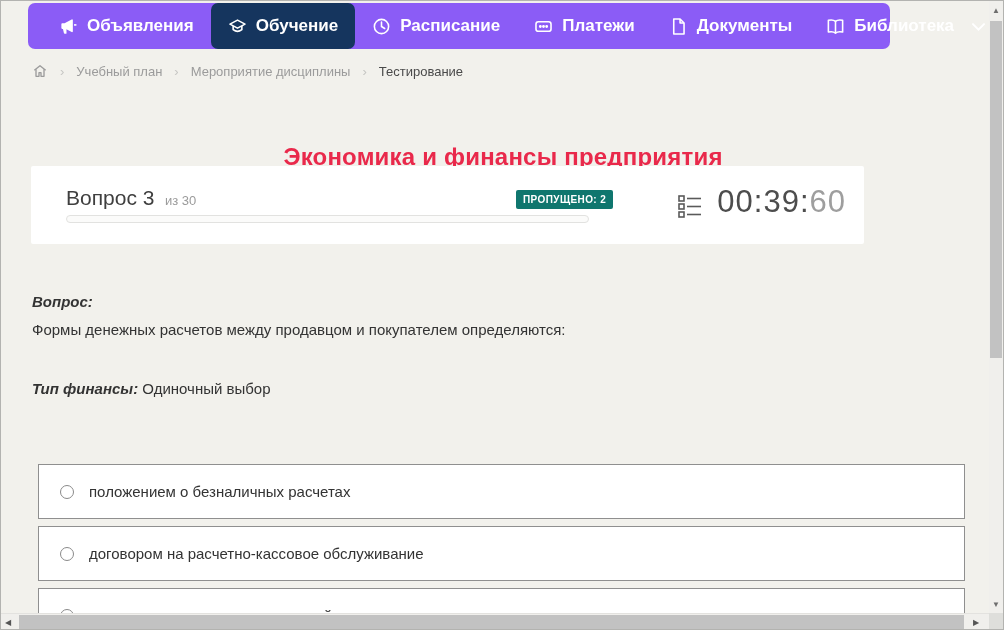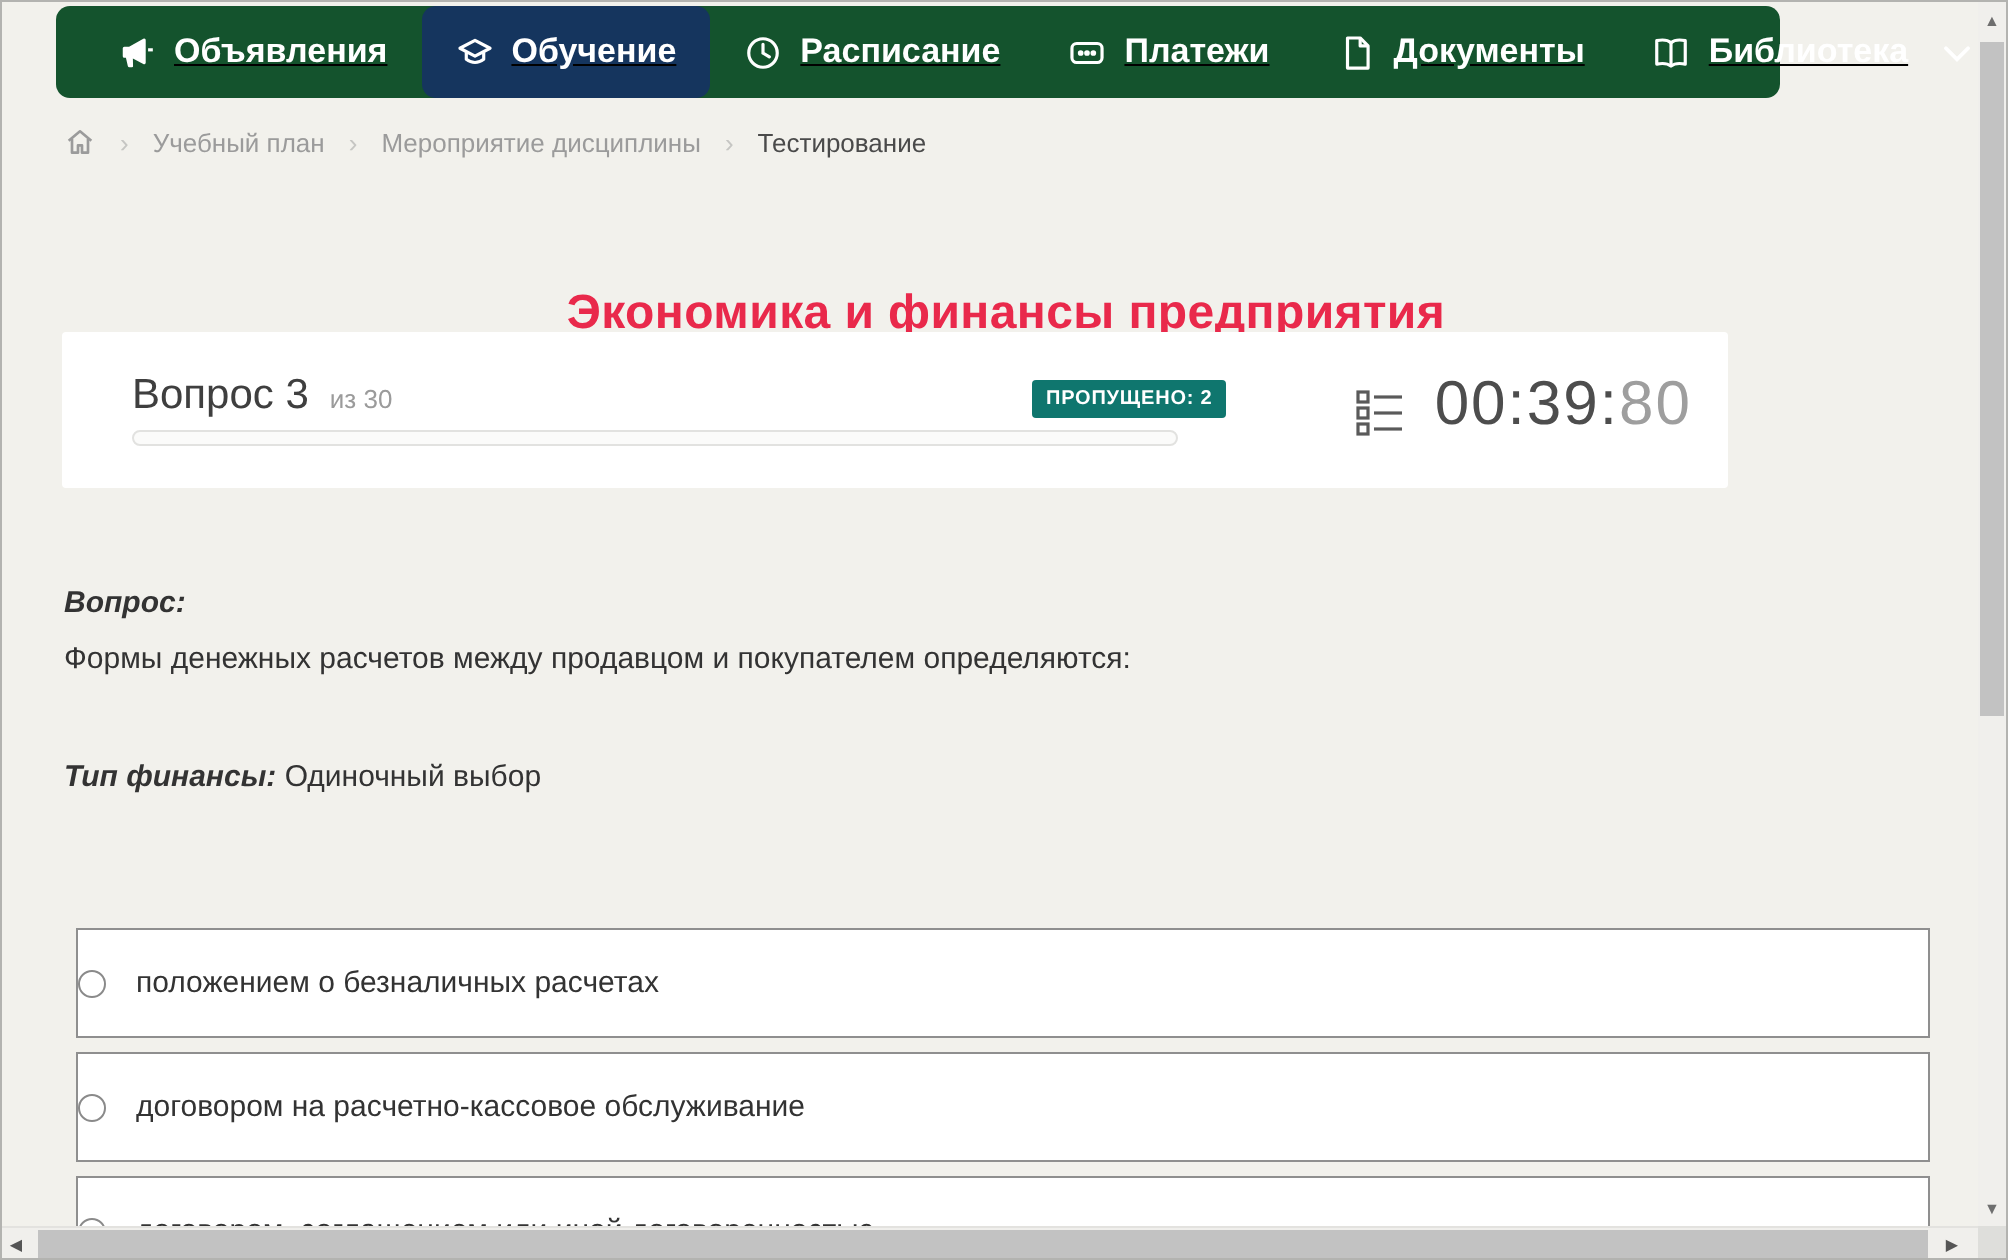--- a/index.html
+++ b/index.html
@@ -7,22 +7,22 @@
   body { font-family:"Liberation Sans", sans-serif; background:#f2f1ec; }
 
   .viewport{
     position:relative; width:1004px; height:630px; overflow:hidden;
     background:#f2f1ec; border:1px solid #b3b3b0;
   }
 
   
   .navbar{
     position:absolute; left:27px; top:2px; width:862px; height:46px;
-    background:#14532d; border-radius:7px;
-    display:flex; align-items:stretch; padding-left:14px;text-decoration:underline;
+    background:#8b5cf6; border-radius:7px;
+    display:flex; align-items:stretch; padding-left:14px;
   }
   .nav-item{
     display:flex; align-items:center; gap:9px;
     padding:0 17px; color:#ffffff; font-size:17px; font-weight:bold;
     cursor:pointer; white-space:nowrap;
   }
   .nav-item.active{ background:#15355e; border-radius:7px; }
   .nav-item svg{ width:19px; height:19px; flex:none; }
   .nav-caret{ margin-left:6px; }
 
@@ -74,21 +74,21 @@
   .q-section{ position:absolute; left:31px; top:292px; width:935px; font-size:15px; color:#333333; }
   .q-label{ font-weight:bold; font-style:italic; margin-bottom:9px; }
   .q-text{ line-height:1.4; }
   .q-type{ position:absolute; left:31px; top:379px; font-size:15px; color:#333333; }
   .q-type .t-label{ font-weight:bold; font-style:italic; }
 
   
   .options{ position:absolute; left:37px; top:463px; width:927px; }
   .option{
     background:#ffffff; border:1px solid #8f8f8f; height:55px; margin-bottom:7px;
-    display:flex; align-items:center; cursor:pointer;
+    display:flex; align-items:center; padding-left:21px; cursor:pointer;
   }
   .radio{
     width:14px; height:14px; border:1px solid #8a8a8a; border-radius:50%;
     background:#ffffff; flex:none;
   }
   .option-label{ margin-left:15px; font-size:15px; color:#333333; }
 
   
   .vscroll{
     position:absolute; right:0; top:0; width:14px; height:630px;
@@ -205,21 +205,21 @@
     <div class="q-list-btn">
       <svg viewBox="0 0 28 28" fill="none" stroke="#5a5a5a" stroke-width="1.6">
         <rect x="3" y="4" width="5" height="5"></rect>
         <line x1="11" y1="6.5" x2="25" y2="6.5"></line>
         <rect x="3" y="12" width="5" height="5"></rect>
         <line x1="11" y1="14.5" x2="25" y2="14.5"></line>
         <rect x="3" y="20" width="5" height="5"></rect>
         <line x1="11" y1="22.5" x2="25" y2="22.5"></line>
       </svg>
     </div>
-    <div class="q-timer"><span>00:39:</span><span class="sec">80</span></div>
+    <div class="q-timer"><span>00:39:</span><span class="sec">60</span></div>
   </div>
 
   <div class="q-section">
     <div class="q-label">Вопрос:</div>
     <div class="q-text">Формы денежных расчетов между продавцом и покупателем определяются:</div>
   </div>
   <div class="q-type">
     <span class="t-label">Тип финансы:</span>
     <span>Одиночный выбор</span>
   </div>

